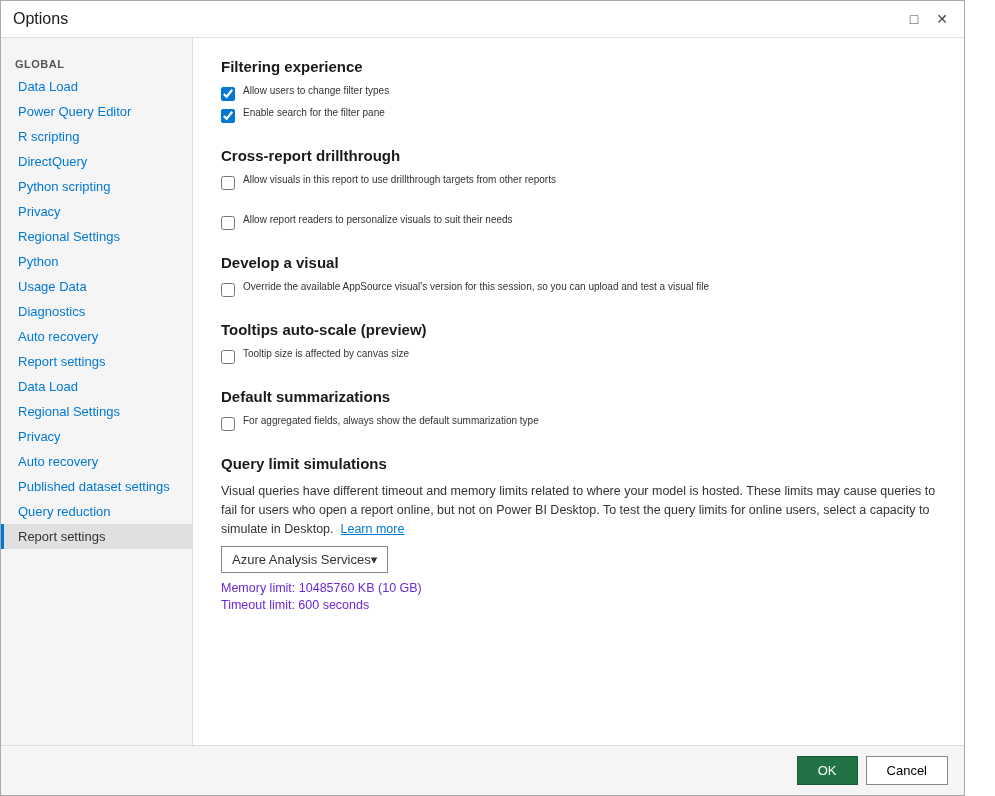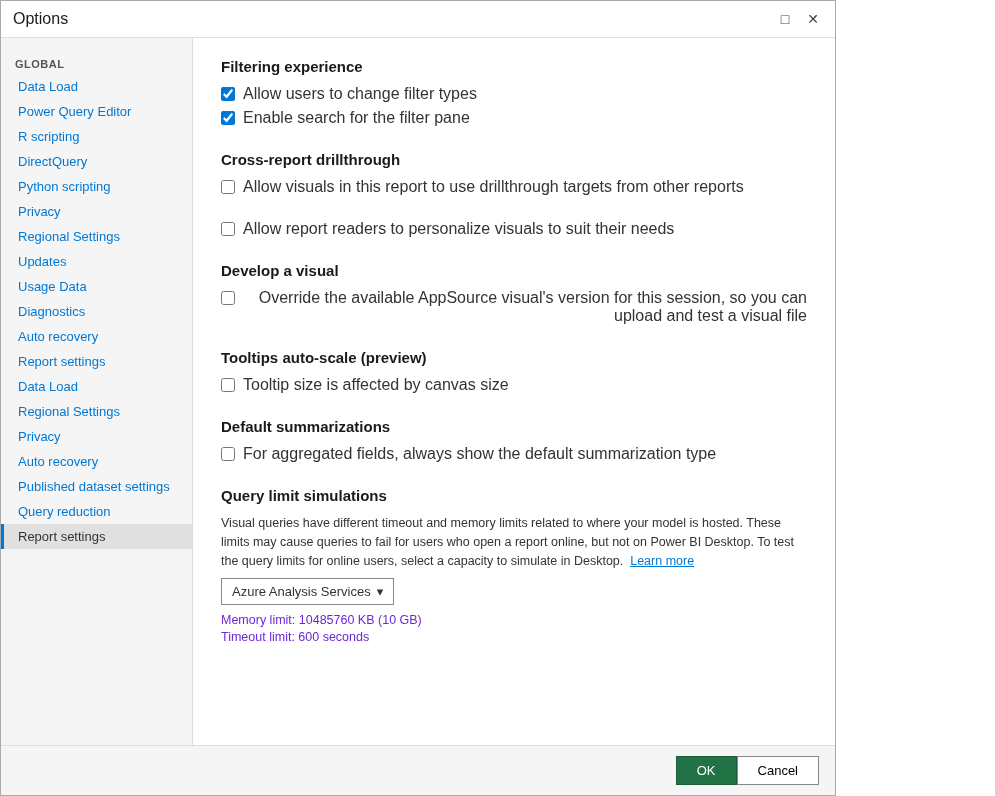--- a/index.html
+++ b/index.html
@@ -3,21 +3,21 @@
   <meta charset="utf-8">
   <style>
     * { box-sizing: border-box; margin: 0; padding: 0; }
     body {
       font-family: 'Segoe UI', Arial, sans-serif;
       font-size: 13px;
       background: #fff;
       color: #333;
     }
     .window {
-      width: 836px;
+      width: 965px;
       height: 796px;
       border: 1px solid #aaa;
       display: flex;
       flex-direction: column;
       background: #fff;
     }
     .title-bar {
       display: flex;
       align-items: center;
       justify-content: space-between;
@@ -115,57 +115,56 @@
       margin-bottom: 6px;
     }
     .checkbox-row input[type="checkbox"] {
       margin-top: 2px;
       accent-color: #0078d4;
       width: 14px;
       height: 14px;
       flex-shrink: 0;
     }
     .checkbox-label {
-      font-size: 16px;
-      color: #333;
-      text-align: right;
+      font-size: 10px;
+      color: #333;
     }
     .info-text {
       font-size: 12.5px;
       color: #333;
       line-height: 1.5;
       margin-bottom: 8px;
     }
     .learn-more {
       color: #0078d4;
       text-decoration: underline;
       cursor: pointer;
     }
     .dropdown-btn {
       display: inline-flex;
       align-items: center;
-      gap: 6px;
       border: 1px solid #888;
       background: #fff;
       padding: 5px 10px;
       cursor: pointer;
       font-size: 13px;
       color: #333;
       margin-bottom: 8px;
     }
     .limit-text {
       font-size: 12.5px;
       color: #6d28d9;
       margin-bottom: 3px;
     }
     .footer {
       border-top: 1px solid #ddd;
       padding: 10px 16px;
       display: flex;
       justify-content: flex-end;
+      gap: 8px;
       background: #f5f5f5;
     }
     .btn {
       padding: 6px 20px;
       font-size: 13px;
       cursor: pointer;
       border: 1px solid #888;
       background: #fff;
     }
     .btn-primary {
@@ -191,21 +190,21 @@
 
     <div class="sidebar">
       <div class="sidebar-section-label">GLOBAL</div>
       <div class="sidebar-item">Data Load</div>
       <div class="sidebar-item">Power Query Editor</div>
       <div class="sidebar-item">R scripting</div>
       <div class="sidebar-item">DirectQuery</div>
       <div class="sidebar-item">Python scripting</div>
       <div class="sidebar-item">Privacy</div>
       <div class="sidebar-item">Regional Settings</div>
-      <div class="sidebar-item">Updates</div>
+      <div class="sidebar-item">Python</div>
       <div class="sidebar-item">Usage Data</div>
       <div class="sidebar-item">Diagnostics</div>
       <div class="sidebar-item">Auto recovery</div>
       <div class="sidebar-item">Report settings</div>
 
       <div class="sidebar-item">Data Load</div>
       <div class="sidebar-item">Regional Settings</div>
       <div class="sidebar-item">Privacy</div>
       <div class="sidebar-item">Auto recovery</div>
       <div class="sidebar-item">Published dataset settings</div>

